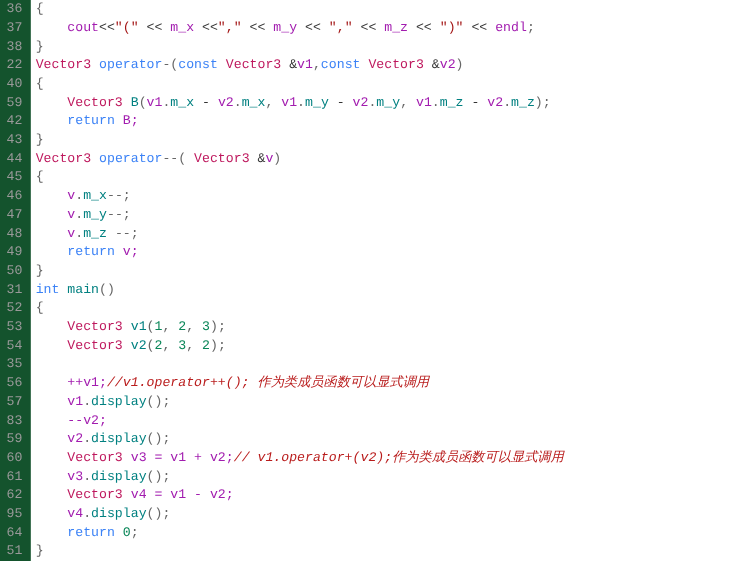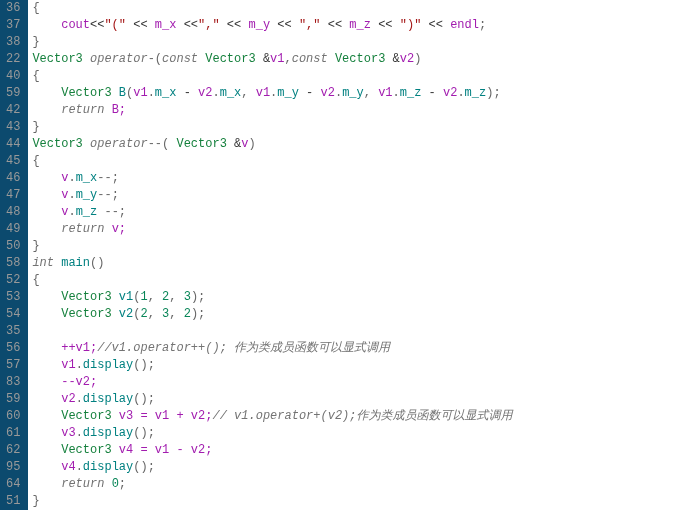--- a/index.html
+++ b/index.html
@@ -1,28 +1,28 @@
 <!DOCTYPE html>
 <html><head>
 <meta charset="utf-8">
 <style>
   html,body{margin:0;padding:0;background:#fff;font-family:Consolas,"Courier New",monospace;font-size:12px;line-height:17px;color:#333;}
   .editor{display:flex;width:677px;background:#fff;}
-  .gutter{text-align:right;padding:0 8px 0 6px;color:#999;user-select:none;background:#0c4a6e;flex:0 0 auto;}
+  .gutter{text-align:right;padding:0 8px 0 6px;color:#999;user-select:none;background:#14532d;flex:0 0 auto;}
   .gutter div{height:17px;}
   .code{padding:0 4px;white-space:pre;}
   .code .line{height:17px;}
-  .kw{color:#737373;font-style:italic;}
-  .type{color:#15803d;}
+  .kw{color:#3b82f6;}
+  .type{color:#be185d;}
   .func{color:#008080;}
   .num{color:#098658;}
   .str{color:#a31515;}
   .op{color:#333;}
   .punct{color:#666;}
-  .comm{color:#737373;font-style:italic;}
+  .comm{color:#b91c1c;font-style:italic;}
   .member{color:#008080;}
   .ident{color:#a21caf;}
 </style>
 </head>
 <body>
 
 <div class="editor">
   <div class="gutter" id="gutter">
       <div>36</div>
       <div>37</div>
@@ -32,21 +32,21 @@
       <div>59</div>
       <div>42</div>
       <div>43</div>
       <div>44</div>
       <div>45</div>
       <div>46</div>
       <div>47</div>
       <div>48</div>
       <div>49</div>
       <div>50</div>
-      <div>58</div>
+      <div>31</div>
       <div>52</div>
       <div>53</div>
       <div>54</div>
       <div>35</div>
       <div>56</div>
       <div>57</div>
       <div>83</div>
       <div>59</div>
       <div>60</div>
       <div>61</div>

